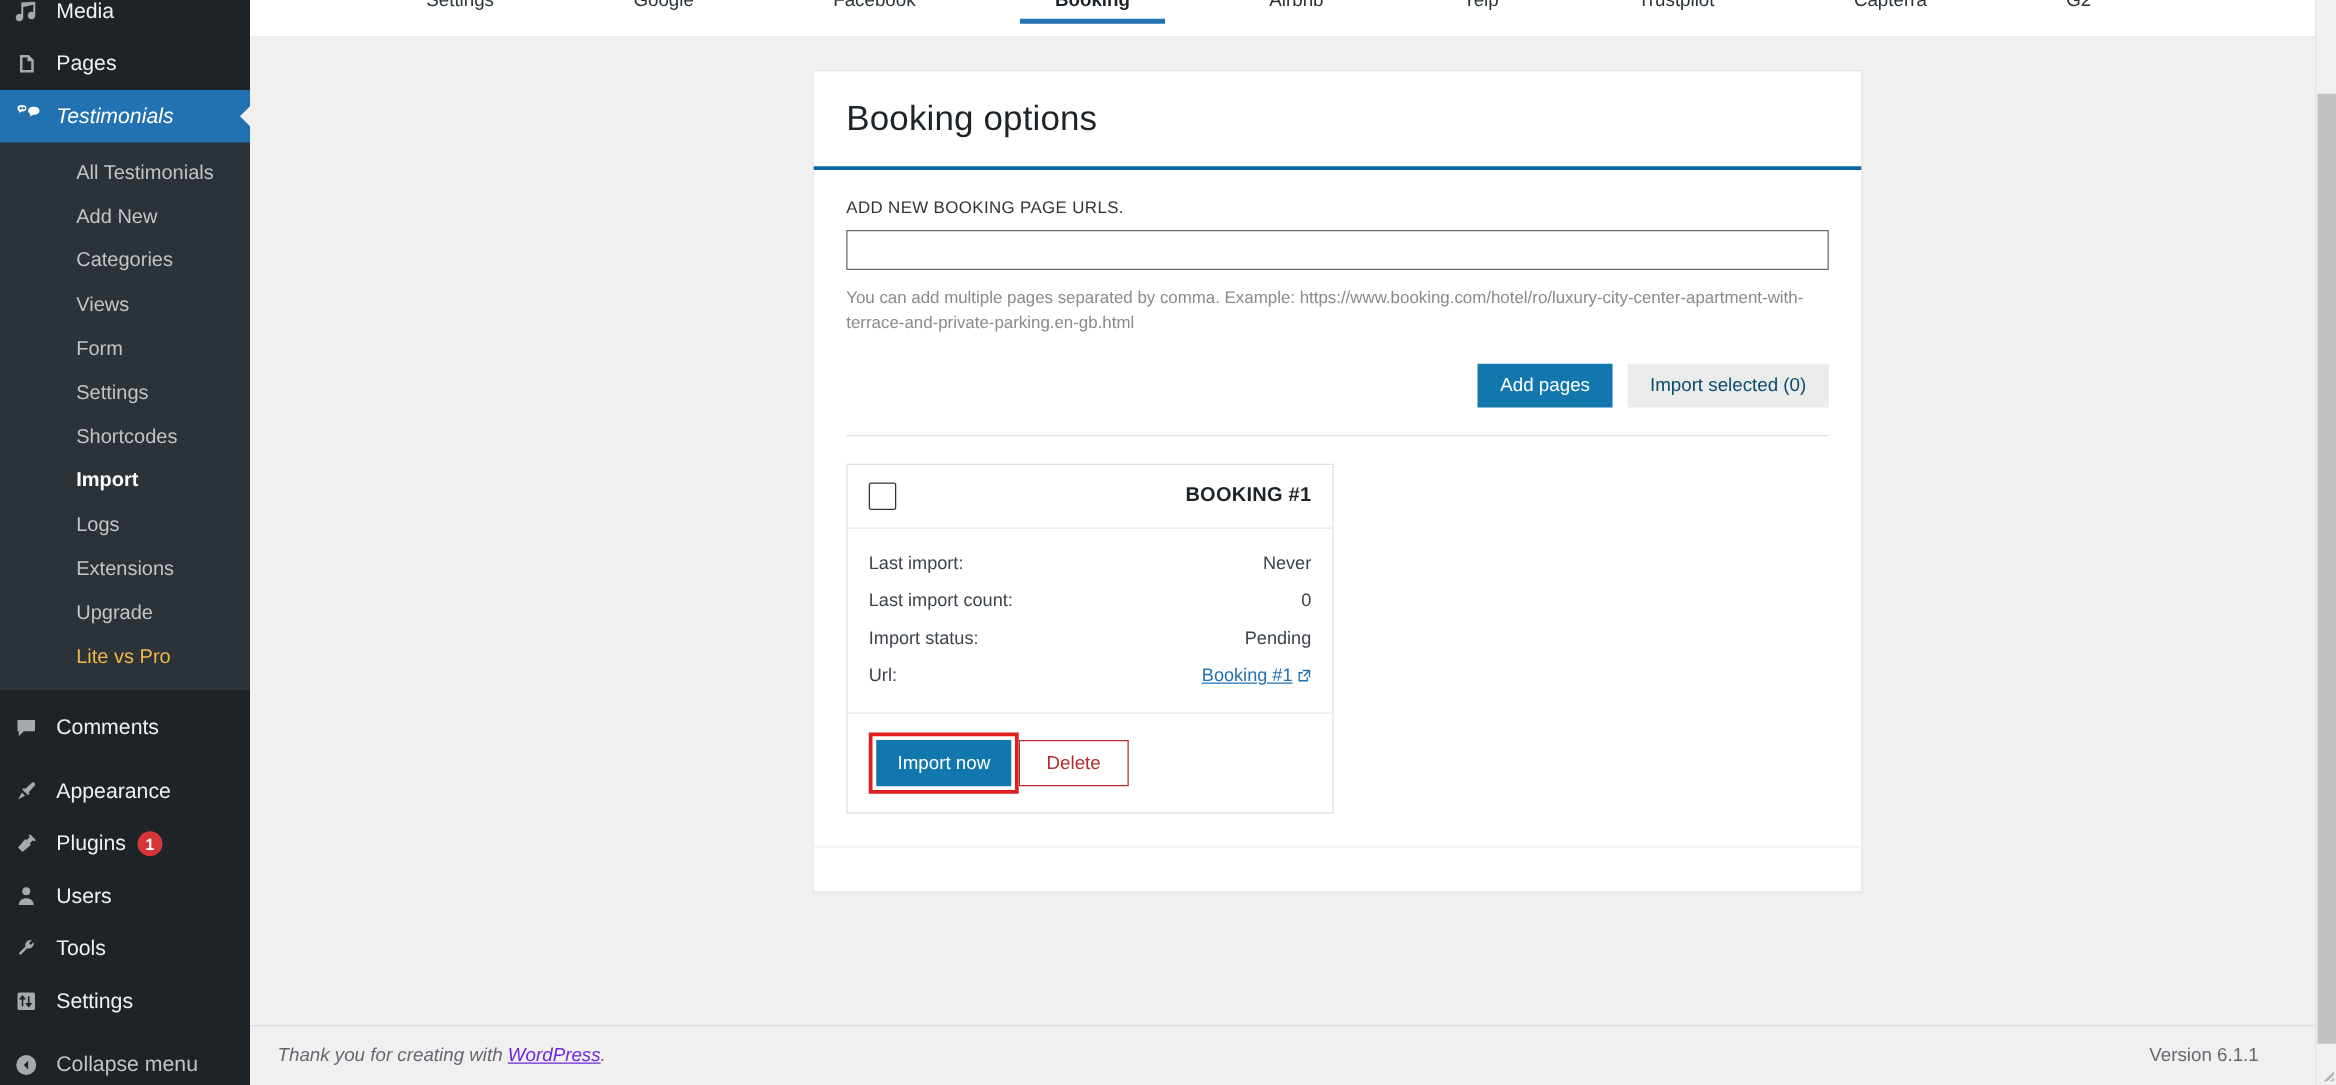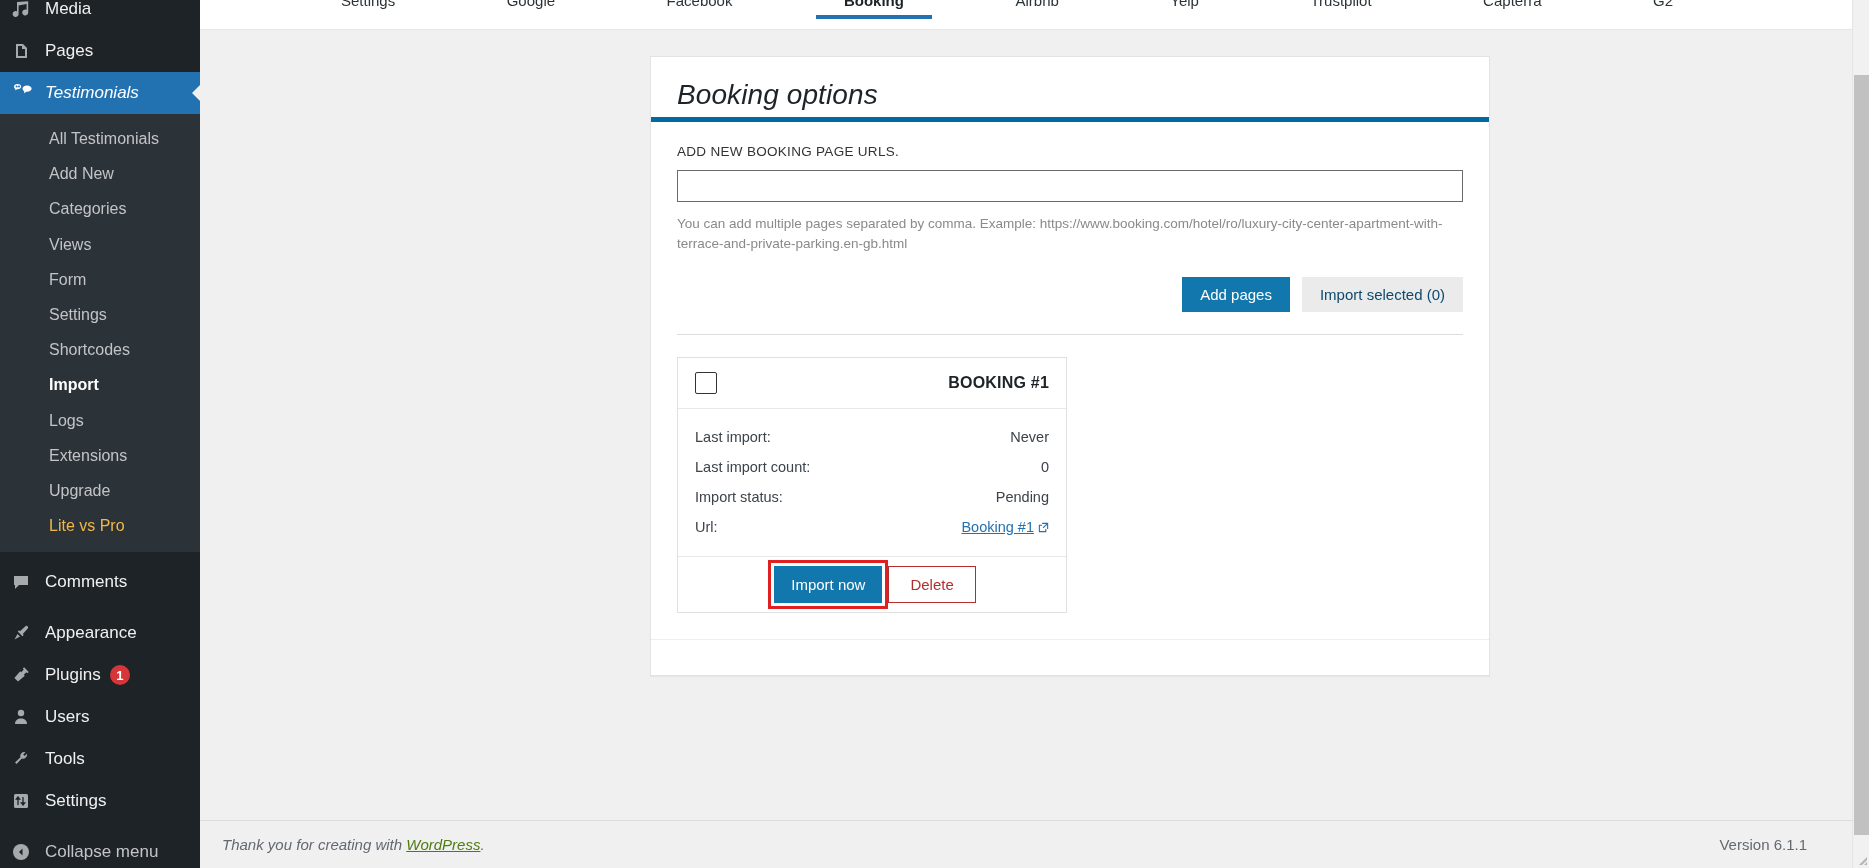--- a/index.html
+++ b/index.html
@@ -36,21 +36,21 @@
   .menu-item.current {
     background: #2271b1; color: #fff; font-weight: 400; font-style: italic;
   }
   .menu-item.current .mi-icon { color: #fff; }
   .menu-item.current::after {
     content: ""; position: absolute; right: -1px; top: 50%;
     transform: translateY(-50%);
     border-style: solid; border-width: 9px;
     border-color: transparent #f0f0f1 transparent transparent;
   }
-  .submenu { background: #2c3338; padding: 7px 0 9px 4px; }
+  .submenu { background: #2c3338; padding: 7px 0 9px 16px; }
   .submenu-item {
     display: block; padding: 6px 0 6px 45px;
     font-size: 16px; color: #c3c4c7; line-height: 1.45;
   }
   .submenu-item.current { color: #fff; font-weight: bold; }
   .submenu-item.pro { color: #f0b849; }
   .menu-sep { height: 9px; }
   .badge-count {
     display: inline-flex; align-items: center; justify-content: center;
     min-width: 20px; height: 20px; margin-left: 9px;
@@ -92,23 +92,22 @@
 
   .card {
     position: absolute;
     left: 450px; top: 26px;
     width: 840px;
     background: #fff;
     border: 1px solid #e3e3e3;
     box-shadow: 0 1px 1px rgba(0,0,0,.04);
   }
   .card-header {
-    padding: 22px 26px 6px 26px;
-    border-bottom: 5px solid #0369a1;
-    font-style: italic;
+    padding: 22px 26px 22px 26px;
+    border-bottom: 3px solid #0369a1;
   }
   .card-title { font-size: 28px; font-weight: 400; color: #1d2327; letter-spacing: .1px;}
   .card-body { padding: 22px 26px 0 26px; }
 
   .field-label {
     font-size: 13.5px; color: #333; letter-spacing: .3px;
     text-transform: uppercase; margin-bottom: 11px;
   }
   .text-input {
     width: 100%; height: 32px;
@@ -150,43 +149,43 @@
   .bc-title { font-size: 16px; font-weight: bold; color: #1d2327; letter-spacing: .2px; }
   .bc-rows { padding: 13px 17px 13px 17px; }
   .bc-row {
     display: flex; justify-content: space-between; align-items: baseline;
     font-size: 14.5px; color: #3c434a; padding: 7px 0;
   }
   .bc-val { color: #3c434a; }
   .bc-link { color: #2271b1; text-decoration: underline; }
   .ext-icon { margin-left: 4px; display: inline-block; vertical-align: -1px; }
   .bc-foot {
-    display: flex; justify-content: center; align-items: center;
-    padding: 3px 17px; border-top: 1px solid #e8e8e8;
+    display: flex; justify-content: flex-start; align-items: center;
+    padding: 15px 17px; border-top: 1px solid #e8e8e8;
   }
   .highlight-box {
     border: 3px solid #e02020; padding: 3px; display: inline-block;
     background: #fff;
   }
   .btn-import { background: #1277ad; color: #fff; padding: 11px 17px; font-size: 15px; }
   .btn-delete {
     background: #fff; color: #b32d2e; border: 1px solid #b32d2e;
     padding: 10px 21px; font-size: 15px;
   }
   .card-footer { height: 36px; border-top: 1px solid #eee; }
 
   
   .page-footer {
     position: absolute; left: 0; right: 0; bottom: 0; height: 48px;
     border-top: 1px solid #dcdcde;
     display: flex; align-items: center; justify-content: space-between;
     padding: 0 34px 0 22px; background: #f0f0f1;
   }
   .footer-left { font-size: 15px; color: #646970; font-style: italic; }
-  .footer-left a { color: #4d7c0f; text-decoration: underline; }
+  .footer-left a { color: #6d28d9; text-decoration: underline; }
   .footer-right { font-size: 15px; color: #646970; margin-right: 28px; }
 
   
   .scrollbar {
     position: absolute; right: 0; top: 0; width: 17px; height: 868px;
     background: #f1f1f1; border-left: 1px solid #e4e4e4;
   }
   .scroll-thumb {
     position: absolute; left: 1px; top: 75px; width: 15px; height: 760px;
     background: #c1c1c1;

